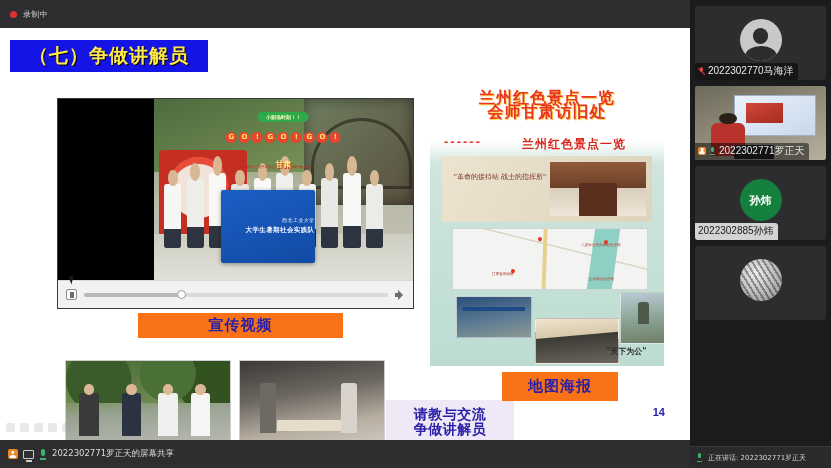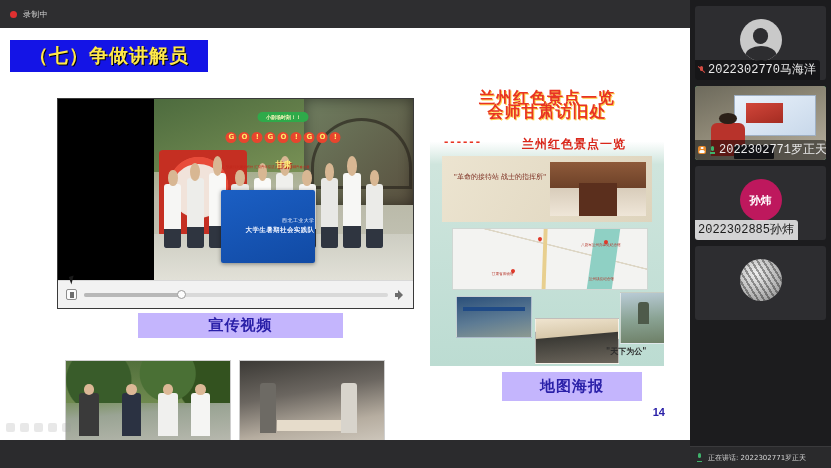--- a/index.html
+++ b/index.html
@@ -96,27 +96,27 @@
   .vc-vol { width:10px; height:10px; flex:none; position:relative; }
   .vc-vol:before { content:""; position:absolute; left:0; top:3px; width:4px;
     height:4px; background:#6d6d6d; }
   .vc-vol:after { content:""; position:absolute; left:3px; top:0;
     border:5px solid transparent; border-left-color:#6d6d6d; }
   .cursor-arrow { position:absolute; left:12px; top:-5px; width:0; height:0;
     border-left:5px solid #1a1a1a; border-bottom:8px solid transparent;
     transform:rotate(-18deg); }
 
   
-  .chip { position:absolute; background:#c4b5fd;
+  .chip { position:absolute; background:#f97316;
     display:flex; align-items:center; justify-content:center; }
   .chip span { color:#2a20a8; font-weight:bold; font-family:"DejaVu Sans",sans-serif;
     letter-spacing:1px; }
   #chip-video { left:138px; top:285px; width:205px; height:25px; }
   #chip-video span { font-size:15px; }
-  #chip-map { left:502px; top:344px; width:140px; height:29px; }
+  #chip-map { left:502px; top:344px; width:116px; height:29px; }
   #chip-map span { font-size:15px; }
 
   .callout { position:absolute; left:386px; top:372px; width:128px; height:44px;
     background:#efe9f7; display:flex; flex-direction:column;
     align-items:center; justify-content:center; line-height:1.05; }
   .callout span { color:#2a20a8; font-size:14px; font-weight:bold;
     font-family:"DejaVu Sans",sans-serif; letter-spacing:.5px; }
 
   
   .photo { position:absolute; overflow:hidden; border:1px solid #cfcfcf; }
@@ -213,21 +213,21 @@
     background:#2d2d30; }
   .av-doge { background:radial-gradient(circle at 42% 38%,#f3d06a,#c99a2c); position:relative; }
   .av-doge:before { content:""; position:absolute; left:26%; top:36%; width:9px;
     height:6px; border-radius:50%; background:#f6f1e4;
     box-shadow:20px 0 0 #f6f1e4; }
   .av-doge:after { content:""; position:absolute; left:44%; top:54%; width:5px;
     height:4px; border-radius:50%; background:#6a4a18; }
   .av-girl { background:radial-gradient(circle at 50% 40%,#f7cdd9,#e9a3bd); position:relative; }
   .av-girl:before { content:""; position:absolute; left:30%; top:14%; width:40%;
     height:52%; border-radius:50% 50% 40% 40%; background:#8a5d7a; }
-  .av-blue { background:#be185d; color:#fff; font-size:11px; font-weight:bold;
+  .av-blue { background:#15803d; color:#fff; font-size:11px; font-weight:bold;
     font-family:"DejaVu Sans",sans-serif; }
   .av-gray { background:radial-gradient(circle at 38% 34%,#efefef,#8c8c8c);
     position:relative; }
   .av-gray:before { content:""; position:absolute; inset:0;
     background:repeating-linear-gradient(58deg,rgba(0,0,0,.35) 0 2px,transparent 2px 5px); }
   .tile-video { position:absolute; inset:0;
     background:linear-gradient(160deg,#6d6a5c 0%,#8d8775 42%,#b7b0a0 100%); }
   .tv-screen { position:absolute; left:30%; top:12%; width:62%; height:56%;
     background:linear-gradient(150deg,#eaf2fb,#c8d8ea); border:1px solid #9fb0c4; }
   .tv-screen:after { content:""; position:absolute; left:14%; top:18%; width:46%;
@@ -235,22 +235,22 @@
   .tv-person { position:absolute; left:12%; bottom:6%; width:26%; height:44%;
     background:#b8332b; border-radius:6px 6px 0 0; }
   .tv-person:before { content:""; position:absolute; left:24%; top:-30%;
     width:52%; height:34%; border-radius:50%; background:#2b2018; }
   .tv-laptop { position:absolute; left:30%; bottom:2%; width:30%; height:18%;
     background:#22252a; border-radius:1px; }
   .tile-bar { position:absolute; left:0; bottom:0; display:flex; align-items:center;
     gap:3px; padding:1px 4px 2px 3px; background:rgba(0,0,0,.5);
     border-radius:0 3px 0 0; max-width:100%; }
   .tile-bar.light { background:rgba(235,235,235,.88); }
-  .tile-name { color:#e9e9e9; font-size:12px; white-space:nowrap;
-    font-family:Liberation Mono, monospace; }
+  .tile-name { color:#e9e9e9; font-size:10px; white-space:nowrap;
+    font-family:Liberation Sans, sans-serif; }
   .tile-bar.light .tile-name { color:#1b1b1b; }
   .ic-mic-off { width:7px; height:8px; flex:none; position:relative; }
   .ic-mic-off:before { content:""; position:absolute; left:2px; top:0; width:3px;
     height:5px; border-radius:2px; background:#d44b42; }
   .ic-mic-off:after { content:""; position:absolute; left:-1px; top:3.5px;
     width:9px; height:1px; background:#d44b42; transform:rotate(42deg); }
   .ic-mic-on { width:7px; height:8px; flex:none; position:relative; }
   .ic-mic-on:before { content:""; position:absolute; left:2px; top:0; width:3px;
     height:5px; border-radius:2px; background:#3fb36b; }
   .ic-mic-on:after { content:""; position:absolute; left:1px; bottom:0; width:5px;
@@ -364,20 +364,24 @@
       <i class="pa-p" style="left:34%;background:#2b3242;"></i>
       <i class="pa-p" style="left:56%;background:#f0f0ee;"></i>
       <i class="pa-p" style="left:76%;background:#f5f5f3;"></i>
     </div>
     <div class="photo" id="photo-b">
       <div class="pb-counter"></div>
       <i class="pb-p" style="left:14%;"></i>
       <i class="pb-p" style="left:70%;background:#d8d4cc;"></i>
     </div>
 
+    <div class="callout">
+      <span>请教与交流</span>
+      <span>争做讲解员</span>
+    </div>
 
     <div class="poster">
       <div class="poster-h1">兰州红色景点一览</div>
       <div class="poster-h2">会师甘肃访旧处</div>
       <div class="poster-dashes">------</div>
       <div class="poster-h3">兰州红色景点一览</div>
       <div class="poster-card">
         <div class="pc-quote">"革命的接待站
 战士的指挥所"</div>
         <div class="pc-building"></div>
@@ -437,18 +441,24 @@
         <div class="tile-av av-blue">孙炜</div>
         <div class="tile-bar light">
           <span class="tile-name">2022302885孙炜</span>
         </div>
       </div>
       <div class="tile">
         <div class="tile-av av-gray"></div>
       </div>
     </div>
 
+  <div class="sharebar">
+    <span class="ic-host"></span>
+    <span class="ic-screen"></span>
+    <span class="ic-mic-green"></span>
+    <span class="sharebar-text">2022302771罗正天的屏幕共享</span>
+  </div>
 
   <div class="speakbar">
     <span class="ic-mic-on"></span>
     <span class="speakbar-text">正在讲话: 2022302771罗正天</span>
   </div>
 </div>
 
 </body></html>

